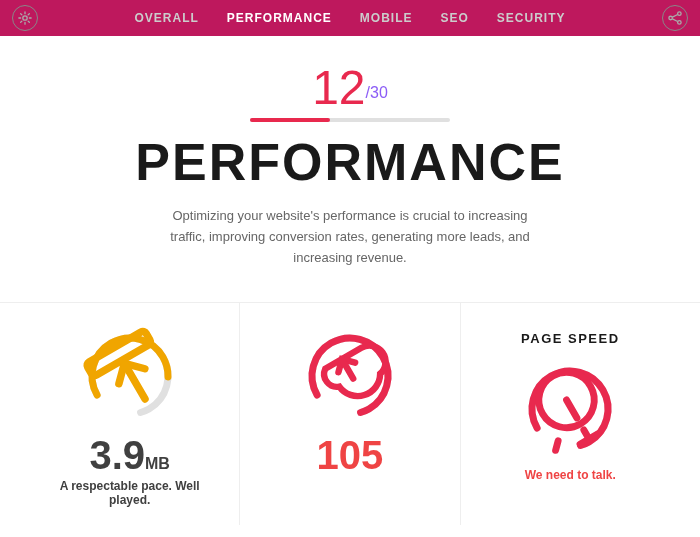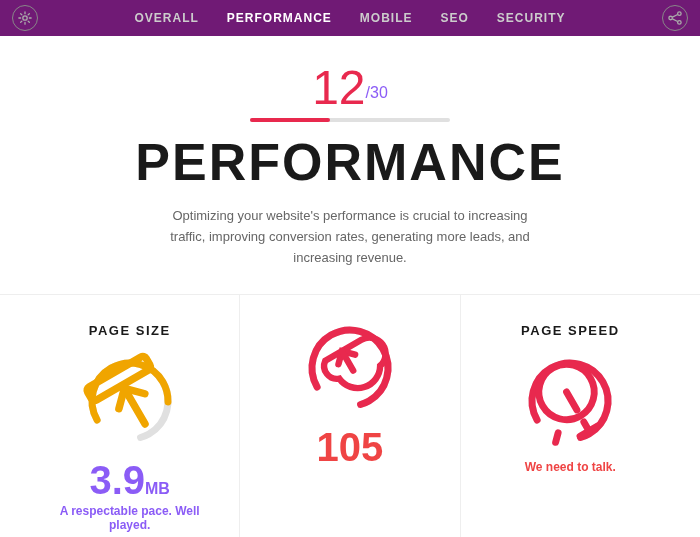--- a/index.html
+++ b/index.html
@@ -6,21 +6,21 @@
     body {
       font-family: 'Arial', sans-serif;
       background: #fff;
       width: 700px;
       min-height: 537px;
       overflow-x: hidden;
     }
 
     
     .nav-bar {
-      background: #701a75;
+      background: #be185d;
       display: flex;
       align-items: center;
       justify-content: center;
       height: 36px;
       position: relative;
     }
     .nav-bar nav {
       display: flex;
       gap: 28px;
     }
@@ -93,21 +93,21 @@
       font-weight: 900;
       color: #1a1a1a;
       letter-spacing: 2px;
       margin: 10px 0 14px;
       text-transform: uppercase;
     }
     .page-description {
       font-size: 13px;
       color: #666;
       max-width: 380px;
-      margin: 0 auto 16px;
+      margin: 0 auto 24px;
       line-height: 1.6;
     }
 
     
     .metrics-row {
       display: flex;
       justify-content: center;
       gap: 0;
       padding: 0 20px 30px;
       border-top: 1px solid #eee;
@@ -163,21 +163,21 @@
       font-size: 16px;
       font-weight: 700;
     }
     .metric-status {
       font-size: 12px;
       font-weight: bold;
       margin-bottom: 8px;
     }
 
     
-    .color-gold { color: #8b5cf6; }
+    .color-gold { color: #404040; }
     .color-red { color: #ef4444; }
 
     
     .gauge-track {
       fill: none;
       stroke: #e0e0e0;
       stroke-width: 7;
       stroke-linecap: round;
       stroke-dasharray: 188 251;
     }
@@ -233,21 +233,20 @@
       <div class="score-bar-fill" style="width:40%"></div>
     </div>
   </div>
   <div class="page-title">PERFORMANCE</div>
   <p class="page-description">Optimizing your website's performance is crucial to increasing traffic, improving conversion rates, generating more leads, and increasing revenue.</p>
 </div>
 
 <div class="metrics-row">
 
   <div class="metric-card">
-    <div class="metric-title">PAGE SIZE</div>
     <div class="gauge-wrap">
       <div class="gauge">
         <svg viewBox="0 0 90 90">
           <circle class="gauge-track" cx="45" cy="45" r="38"></circle>
           <circle class="gauge-fill-gold" cx="45" cy="45" r="38"></circle>
         </svg>
         <div class="gauge-icon color-gold">
           <svg width="24" height="24" viewBox="0 0 24 24" fill="none" stroke="#f0a500" stroke-width="2" stroke-linecap="round">
             <rect x="3" y="16" width="18" height="4" rx="1"></rect>
             <polyline points="8,11 12,15 16,11"></polyline>

